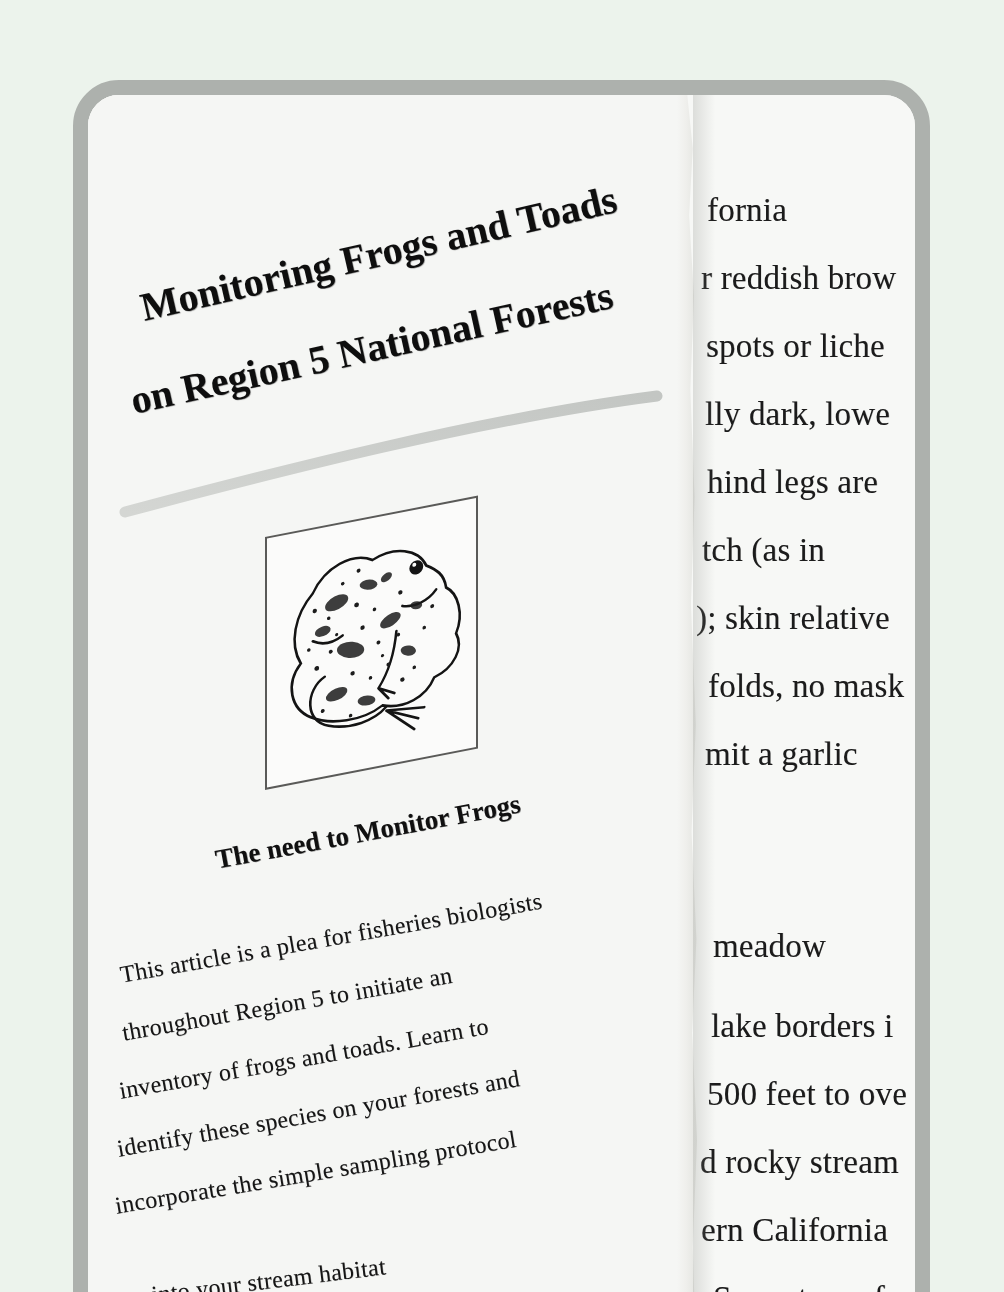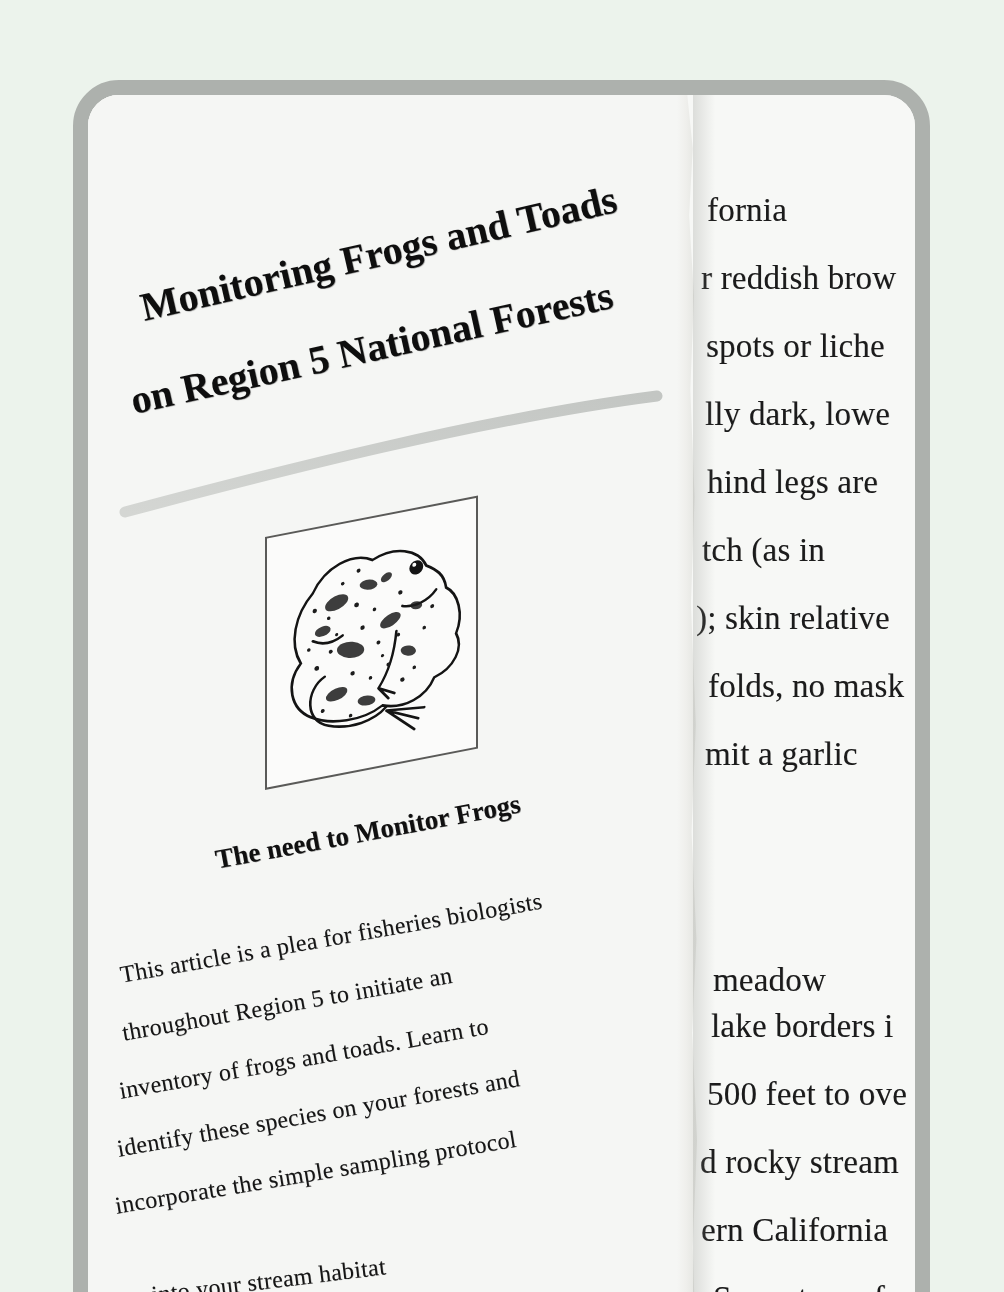--- a/index.html
+++ b/index.html
@@ -117,21 +117,21 @@
       <div class="frag" style="top:95px;  margin-left:7px">fornia</div>
       <div class="frag" style="top:163px; margin-left:1px">r reddish brow</div>
       <div class="frag" style="top:231px; margin-left:6px">spots or liche</div>
       <div class="frag" style="top:299px; margin-left:5px">lly dark, lowe</div>
       <div class="frag" style="top:367px; margin-left:7px">hind legs are</div>
       <div class="frag" style="top:435px; margin-left:2px">tch (as in</div>
       <div class="frag" style="top:503px; margin-left:-4px">); skin relative</div>
       <div class="frag" style="top:571px; margin-left:8px">folds, no mask</div>
       <div class="frag" style="top:639px; margin-left:5px">mit a garlic</div>
 
-      <div class="frag" style="top:865px;  margin-left:13px">meadow</div>
+      <div class="frag" style="top:831px;  margin-left:13px">meadow</div>
       <div class="frag" style="top:911px;  margin-left:11px">lake borders i</div>
       <div class="frag" style="top:979px;  margin-left:7px">500 feet to ove</div>
       <div class="frag" style="top:1047px; margin-left:0px">d rocky stream</div>
       <div class="frag" style="top:1115px; margin-left:1px">ern California</div>
       <div class="frag bottom-cut" style="top:1183px; margin-left:13px">S t f</div>
     </div>
 
     <div class="left-page">
 
       <div class="doc-title line1">Monitoring Frogs and Toads</div>

